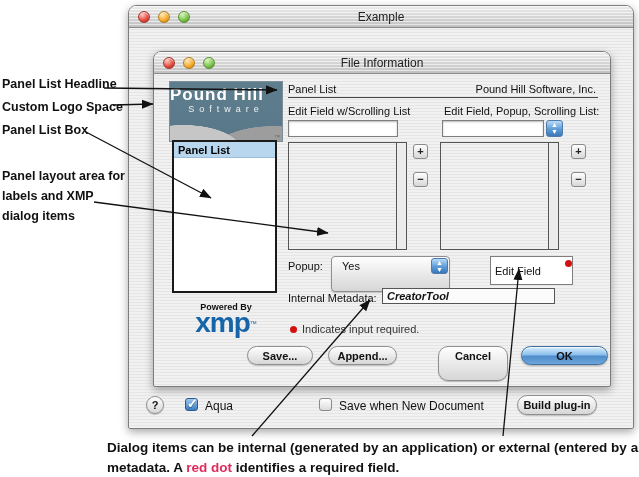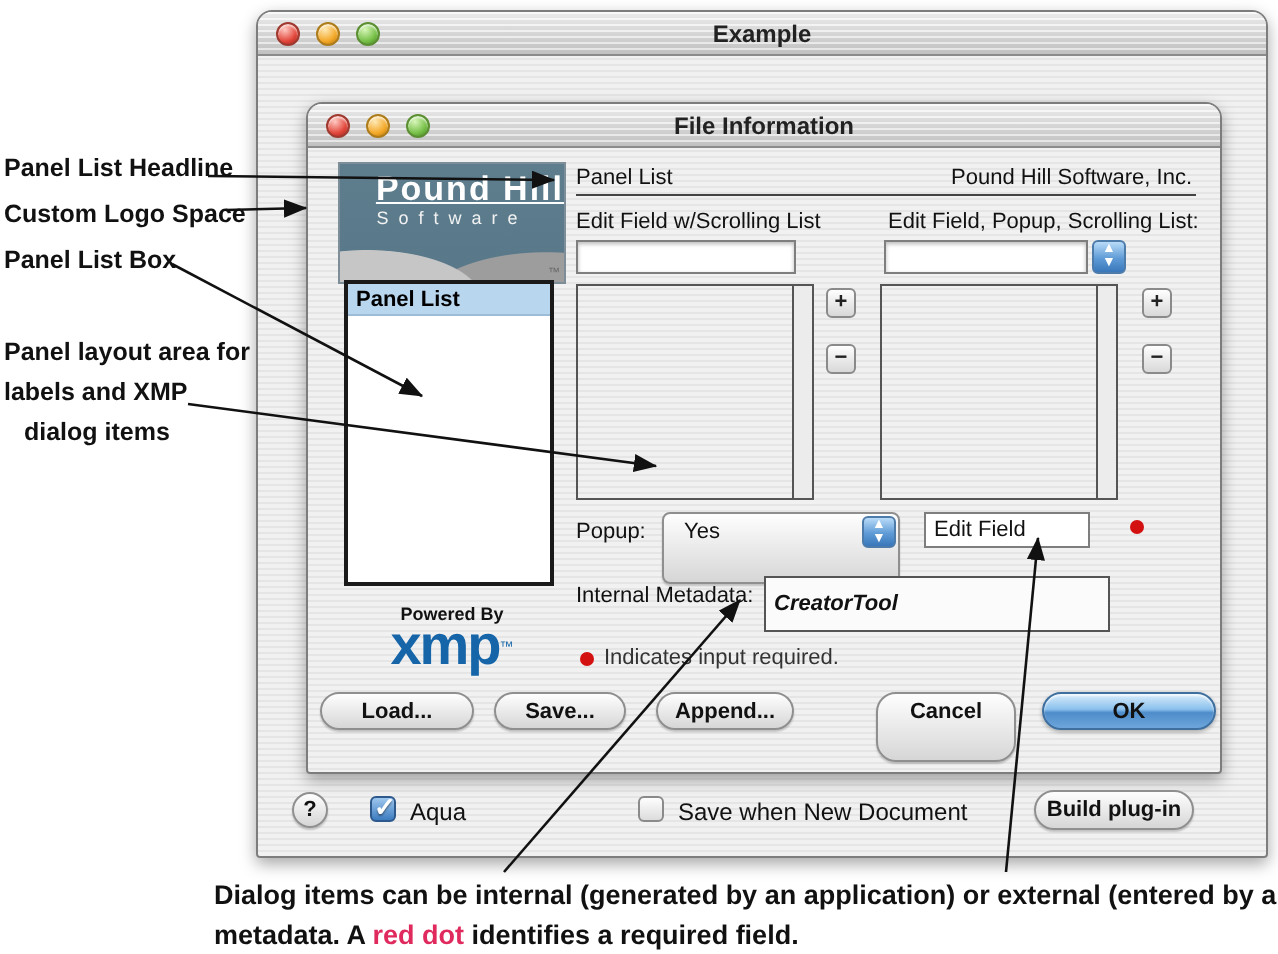--- a/index.html
+++ b/index.html
@@ -10,21 +10,21 @@
   .pinstripe { background: repeating-linear-gradient(180deg,#f1f1f1 0 2px,#e5e5e5 2px 3px); }
 
   
   .win { position:absolute; border:1px solid #7d7d7d; border-radius:8px 8px 2px 2px;
          box-shadow:0 3px 8px rgba(0,0,0,.35); }
   .titlebar { position:relative; height:22px; border-radius:7px 7px 0 0;
       background: repeating-linear-gradient(180deg, rgba(255,255,255,.5) 0 1px, rgba(0,0,0,.04) 1px 3px),
                   linear-gradient(#f5f5f5,#c8c8c8);
       border-bottom:1px solid #8b8b8b; }
   .titlebar .title { position:absolute; left:0; right:0; top:0; line-height:22px;
-      text-align:center; font-size:12px; font-weight:bold; color:#222; }
+      text-align:center; font-size:12px; font-weight:normal; color:#222; }
   .lights { position:absolute; left:9px; top:5px; display:flex; gap:8px; }
   .tl { width:12px; height:12px; border-radius:50%; box-shadow: inset 0 1px 1px rgba(255,255,255,.7); }
   .tl.red    { background:radial-gradient(circle at 35% 28%, #ffc9c2, #e2473b 60%, #9b2018); border:1px solid #9e3a30; }
   .tl.yellow { background:radial-gradient(circle at 35% 28%, #ffe9b5, #f3a828 60%, #b07207); border:1px solid #ad7c1c; }
   .tl.green  { background:radial-gradient(circle at 35% 28%, #d7f6b8, #77c048 60%, #3c7d17; ); border:1px solid #5c8f33; background:radial-gradient(circle at 35% 28%, #d7f6b8, #77c048 60%, #3c7d17); }
 
   
   .lbl { position:absolute; font-size:11px; color:#111; white-space:nowrap; }
   .field { position:absolute; border:1px solid #7e7e7e; background:#fff; font-size:11px;
            padding:1px 4px; box-shadow:inset 0 1px 2px rgba(0,0,0,.28); color:#111;
@@ -49,22 +49,22 @@
   .checkbox.checked::after { content:"✓"; position:absolute; left:1px; top:-3px; color:#fff;
               font-size:13px; font-weight:bold; text-shadow:0 1px 1px rgba(0,0,0,.4); }
   .reddot { position:absolute; width:7px; height:7px; border-radius:50%; background:#d41111; }
 
   
   .logo { position:absolute; overflow:hidden; border:1px solid #7e8e98;
       background:
         radial-gradient(ellipse 95px 42px at 12% 116%, #c6c6c6 60%, rgba(0,0,0,0) 61%),
         radial-gradient(ellipse 105px 48px at 92% 124%, #9d9d9d 60%, rgba(0,0,0,0) 61%),
         linear-gradient(#5e7e8e,#587889); }
-  .logo .l1 { position:absolute; left:0; right:0; top:3px; text-align:right; color:#fff;
-              font-size:17px; font-weight:bold; letter-spacing:1px;text-decoration:underline; }
+  .logo .l1 { position:absolute; left:0; right:0; top:3px; text-align:left; color:#fff;
+              font-size:17px; font-weight:bold; letter-spacing:1px; }
   .logo .l2 { position:absolute; left:0; right:0; top:22px; text-align:center; color:#f2f2f2;
               font-size:9px; letter-spacing:5px; }
   .logo .tm { position:absolute; right:2px; bottom:1px; font-size:6px; color:#666; }
 
   .panelbox { position:absolute; border:2px solid #1a1a1a; background:#fff; }
   .panelbox .sel { height:16px; line-height:16px; background:#b9d6ef; border-bottom:1px solid #9dbcd8;
                    font-size:11px; font-weight:bold; padding-left:4px; color:#000; }
 
   .xmpblk { position:absolute; text-align:center; }
   .xmpblk .pb { display:block; font-size:9px; font-weight:bold; color:#111; }
@@ -146,56 +146,55 @@
 
         <div class="lbl" style="left:134px; top:186px;">Popup:</div>
         <div class="pill" style="left:177px; top:182px; width:119px; height:36px; border-radius:4px;
              text-align:left; padding-left:10px; line-height:18px; font-weight:normal;">
           <span>Yes</span>
           <div class="bluestep" style="position:absolute; right:1px; top:1px; width:17px; height:16px;">
             <span class="arr" style="line-height:7px;">▲</span>
             <span class="arr" style="line-height:7px;">▼</span>
           </div>
         </div>
-        <input class="field" style="left: 308px; top: 182px; width: 83px; height: 18px; box-shadow: none;" value="Edit Field">
+        <input class="field" style="left: 336px; top: 182px; width: 83px; height: 29px; box-shadow: none;" value="Edit Field">
         <div class="reddot" style="left:411px; top:186px;"></div>
 
         <div class="lbl" style="left:134px; top:218px;">Internal Metadata:</div>
-        <input class="field" style="left: 228px; top: 214px; width: 173px; height: 28px; box-shadow: none; border-color: rgb(85, 85, 85); background: rgb(251, 251, 251); font-style: italic; font-weight: bold;" value="CreatorTool">
+        <input class="field" style="left: 228px; top: 214px; width: 173px; height: 16px; box-shadow: none; border-color: rgb(85, 85, 85); background: rgb(251, 251, 251); font-style: italic; font-weight: bold;" value="CreatorTool">
 
         <div class="xmpblk" style="left:15px; top:228px; width:114px;">
           <span class="pb">Powered By</span>
           <span class="x">xmp</span><span class="xtm">™</span>
         </div>
 
         <div class="reddot" style="left:136px; top:252px;"></div>
         <div class="note" style="left:148px; top:249px;">Indicates input required.</div>
 
-        <div class="pill" style="left:6px;   top:272px; width:77px; height:19px; line-height:18px;">Load...</div>
         <div class="pill" style="left:93px;  top:272px; width:66px; height:19px; line-height:18px;">Save...</div>
         <div class="pill" style="left:174px; top:272px; width:69px; height:19px; line-height:18px;">Append...</div>
         <div class="pill" style="left:284px; top:272px; width:70px; height:35px; line-height:18px;">Cancel</div>
         <div class="pill default" style="left:367px; top:272px; width:87px; height:19px; line-height:18px;">OK</div>
       </div>
     </div>
 
     <div class="pill" style="left:17px; top:390px; width:18px; height:18px; border-radius:50%; line-height:17px;">?</div>
     <div class="checkbox checked" style="left:56px; top:392px;"></div>
     <div class="lbl" style="left:76px; top:393px; font-size:12px;">Aqua</div>
     <div class="checkbox" style="left:190px; top:392px;"></div>
     <div class="lbl" style="left:210px; top:393px; font-size:12px;">Save when New Document</div>
     <div class="pill" style="left:388px; top:389px; width:80px; height:20px; line-height:19px;">Build plug-in</div>
   </div>
 
   <div class="ann" style="left:2px; top:100px;">Custom Logo Space</div>
   <div class="ann" style="left:2px; top:77px;">Panel List Headline</div>
   <div class="ann" style="left:2px; top:123px;">Panel List Box</div>
   <div class="ann" style="left:2px; top:169px;">Panel layout area for</div>
   <div class="ann" style="left:2px; top:189px;">labels and XMP</div>
-  <div class="ann" style="left:12px; top:209px;">dialog items</div>
+  <div class="ann" style="left:2px; top:209px;">dialog items</div>
 
   <div class="caption" style="left:107px; top:440px;">Dialog items can be internal (generated by an application) or external (entered by a user)</div>
   <div class="caption" style="left:107px; top:460px;">
     <span>metadata. A </span><span class="hl">red dot</span><span> identifies a required field.</span>
   </div>
 
   <svg class="arrows" width="639" height="477">
     <defs>
       <marker id="ah" markerWidth="10" markerHeight="8" refX="8.5" refY="3.5" orient="auto">
         <polygon points="0,0 9,3.5 0,7" fill="#111"></polygon>

